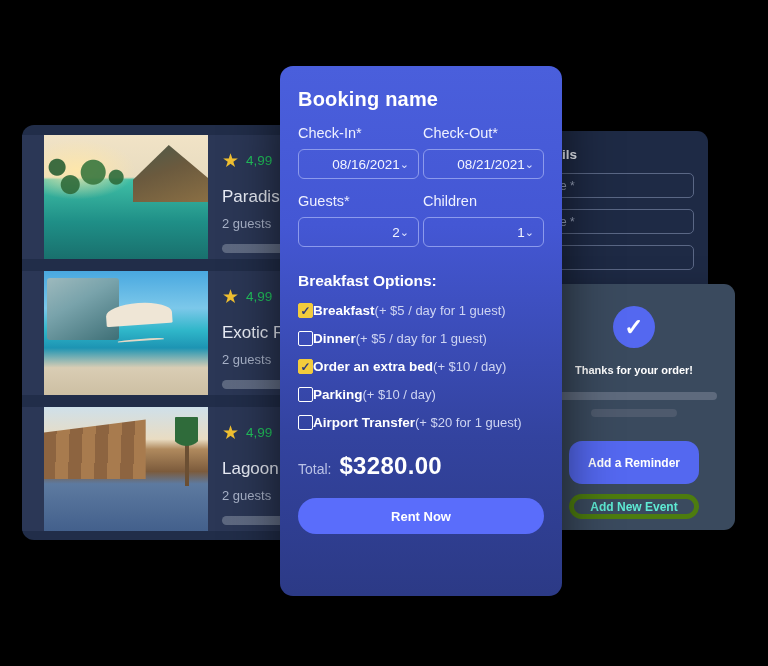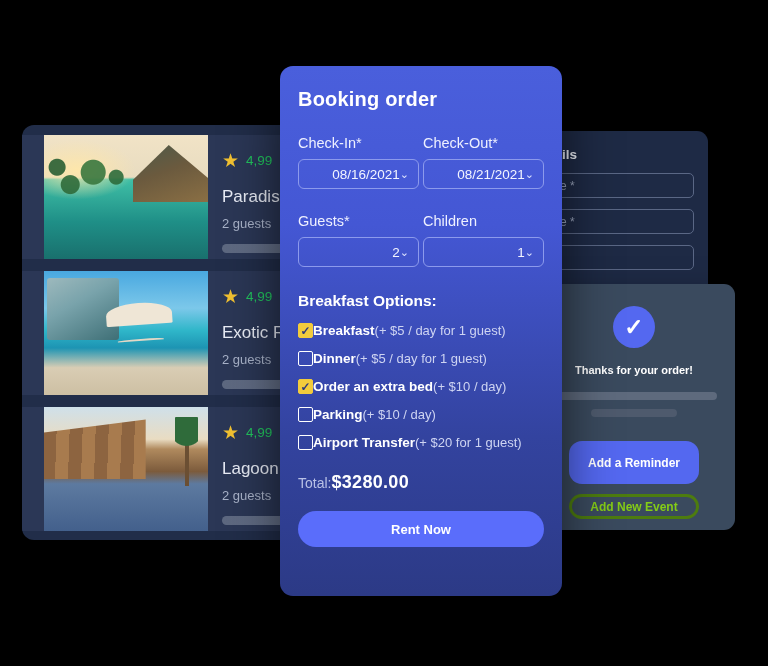--- a/index.html
+++ b/index.html
@@ -112,37 +112,37 @@
   .thanks-text { margin-top: 16px; color: #ffffff; font-size: 11px; white-space: nowrap; font-weight: bold; }
   .thanks-bar-lg { margin-top: 16px; width: 166px; height: 8px; border-radius: 4px; background: #5e6a7d; }
   .thanks-bar-sm { margin-top: 9px; width: 86px; height: 8px; border-radius: 4px; background: #4e5a6d; }
   .thanks-btn-primary {
     margin-top: 24px; width: 130px; height: 43px; border-radius: 13px;
     background: #5468f0; color: #fff; font-size: 12px; font-weight: bold;
     display: flex; align-items: center; justify-content: center; border: none; cursor: pointer;
   }
   .thanks-btn-outline {
     margin-top: 10px; width: 130px; height: 25px; border-radius: 13px;
-    background: transparent; color: #84cc16; font-size: 12px; font-weight: bold;
-    border: 3px solid #4d7c0f;
+    background: transparent; color: #5eead4; font-size: 12px; font-weight: bold;
+    border: 5px solid #4d7c0f;
     display: flex; align-items: center; justify-content: center; cursor: pointer;
   }
 
   
   #booking-form {
     position: absolute; left: 280px; top: 66px;
     width: 282px; height: 530px;
     border-radius: 13px;
     background: linear-gradient(180deg, #4a5fdc 0%, #4457d4 30%, #33439f 70%, #2c3a86 100%);
     box-shadow: 0 22px 54px rgba(0,0,0,0.62);
     padding: 22px 18px 0 18px;
     overflow: hidden;
   }
   .form-title { color: #ffffff; font-size: 20px; font-weight: bold; letter-spacing: .2px; }
-  .field-grid { display: flex; gap: 4px; margin-top: 24px; }
+  .field-grid { display: flex; gap: 4px; margin-top: 14px; }
   .field-col { flex: 1; min-width: 0; }
   .field-label { color: #eef0ff; font-size: 14.5px; }
   .select-box {
     margin-top: 8px; height: 30px;
     border: 1px solid #8c9aec; border-radius: 6px;
     display: flex; align-items: center; justify-content: flex-end;
     padding: 0 9px 0 25px;
     color: #f2f4ff; font-size: 13.5px;
     background: transparent; cursor: pointer;
   }
@@ -154,23 +154,23 @@
     width: 15px; height: 15px; flex: 0 0 15px; border-radius: 2px;
     display: flex; align-items: center; justify-content: center;
     cursor: pointer;
   }
   .cbox.off { border: 1.6px solid #ffffff; background: transparent; }
   .cbox.on  { background: #f2cb3c; border: 1.6px solid #f2cb3c; }
   .cbox.on::after { content: "✓"; color: #2e3a7a; font-size: 12px; font-weight: bold; line-height: 1; }
   .opt-name { color: #ffffff; font-size: 13.5px; font-weight: bold; white-space: nowrap; }
   .opt-price { color: #ced4f2; font-size: 13px; white-space: nowrap; }
 
-  .total-row { display: flex; align-items: baseline; margin-top: 22px; text-align: center; }
+  .total-row { display: flex; align-items: baseline; gap: 8px; margin-top: 22px; text-align: center; }
   .total-label { color: #b9c1e6; font-size: 14px; }
-  .total-value { color: #ffffff; font-size: 18px; font-weight: bold; letter-spacing: .3px; }
+  .total-value { color: #ffffff; font-size: 24px; font-weight: bold; letter-spacing: .3px; }
 
   .rent-btn {
     margin-top: 18px; width: 100%; height: 36px; border-radius: 18px;
     background: #5a6dfb; color: #ffffff; font-size: 13px; font-weight: bold;
     border: none; display: flex; align-items: center; justify-content: center; cursor: pointer;
   }
 </style>
 </head>
 <body>
 
@@ -231,21 +231,21 @@
       <span class="check-glyph">✓</span>
     </div>
     <div class="thanks-text">Thanks for your order!</div>
     <div class="thanks-bar-lg"></div>
     <div class="thanks-bar-sm"></div>
     <div class="thanks-btn-primary">Add a Reminder</div>
     <div class="thanks-btn-outline">Add New Event</div>
   </div>
 
   <div id="booking-form">
-    <div class="form-title">Booking order</div>
+    <div class="form-title">Booking name</div>
 
     <div class="field-grid">
       <div class="field-col">
         <div class="field-label">Check-In*</div>
         <div class="select-box">
           <span>08/16/2021</span>
           <span class="chev">⌄</span>
         </div>
       </div>
       <div class="field-col">

